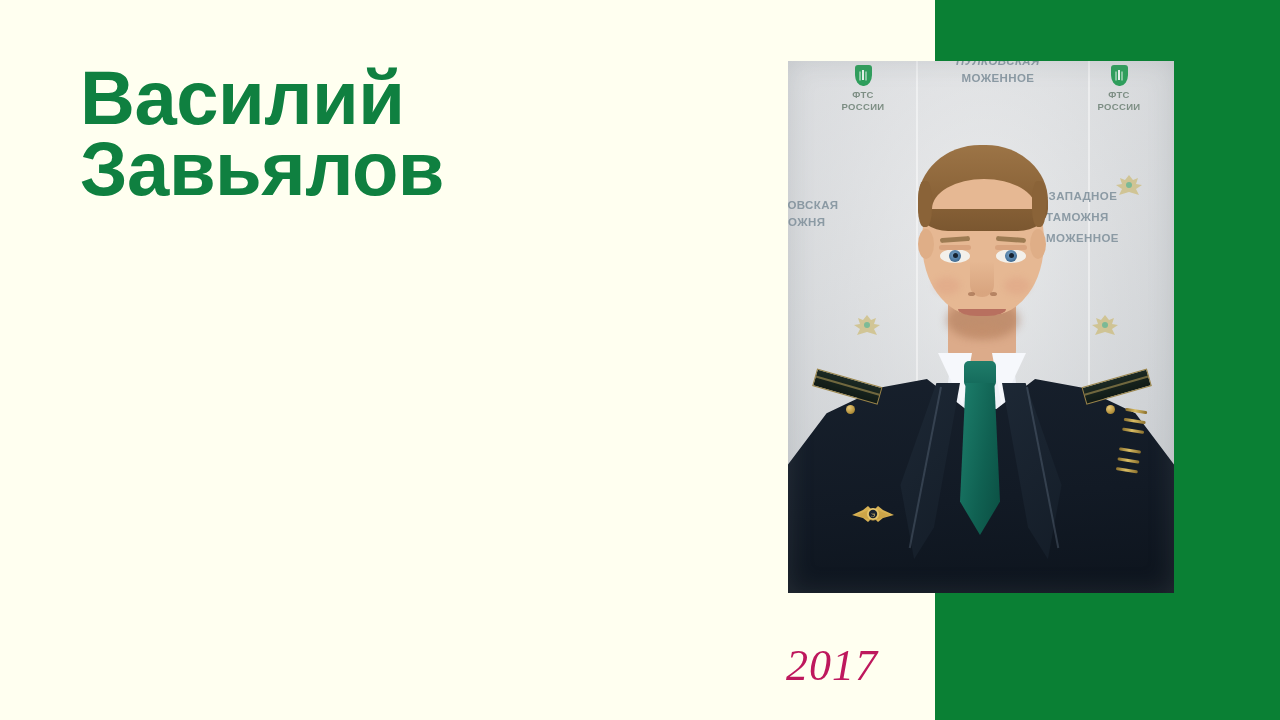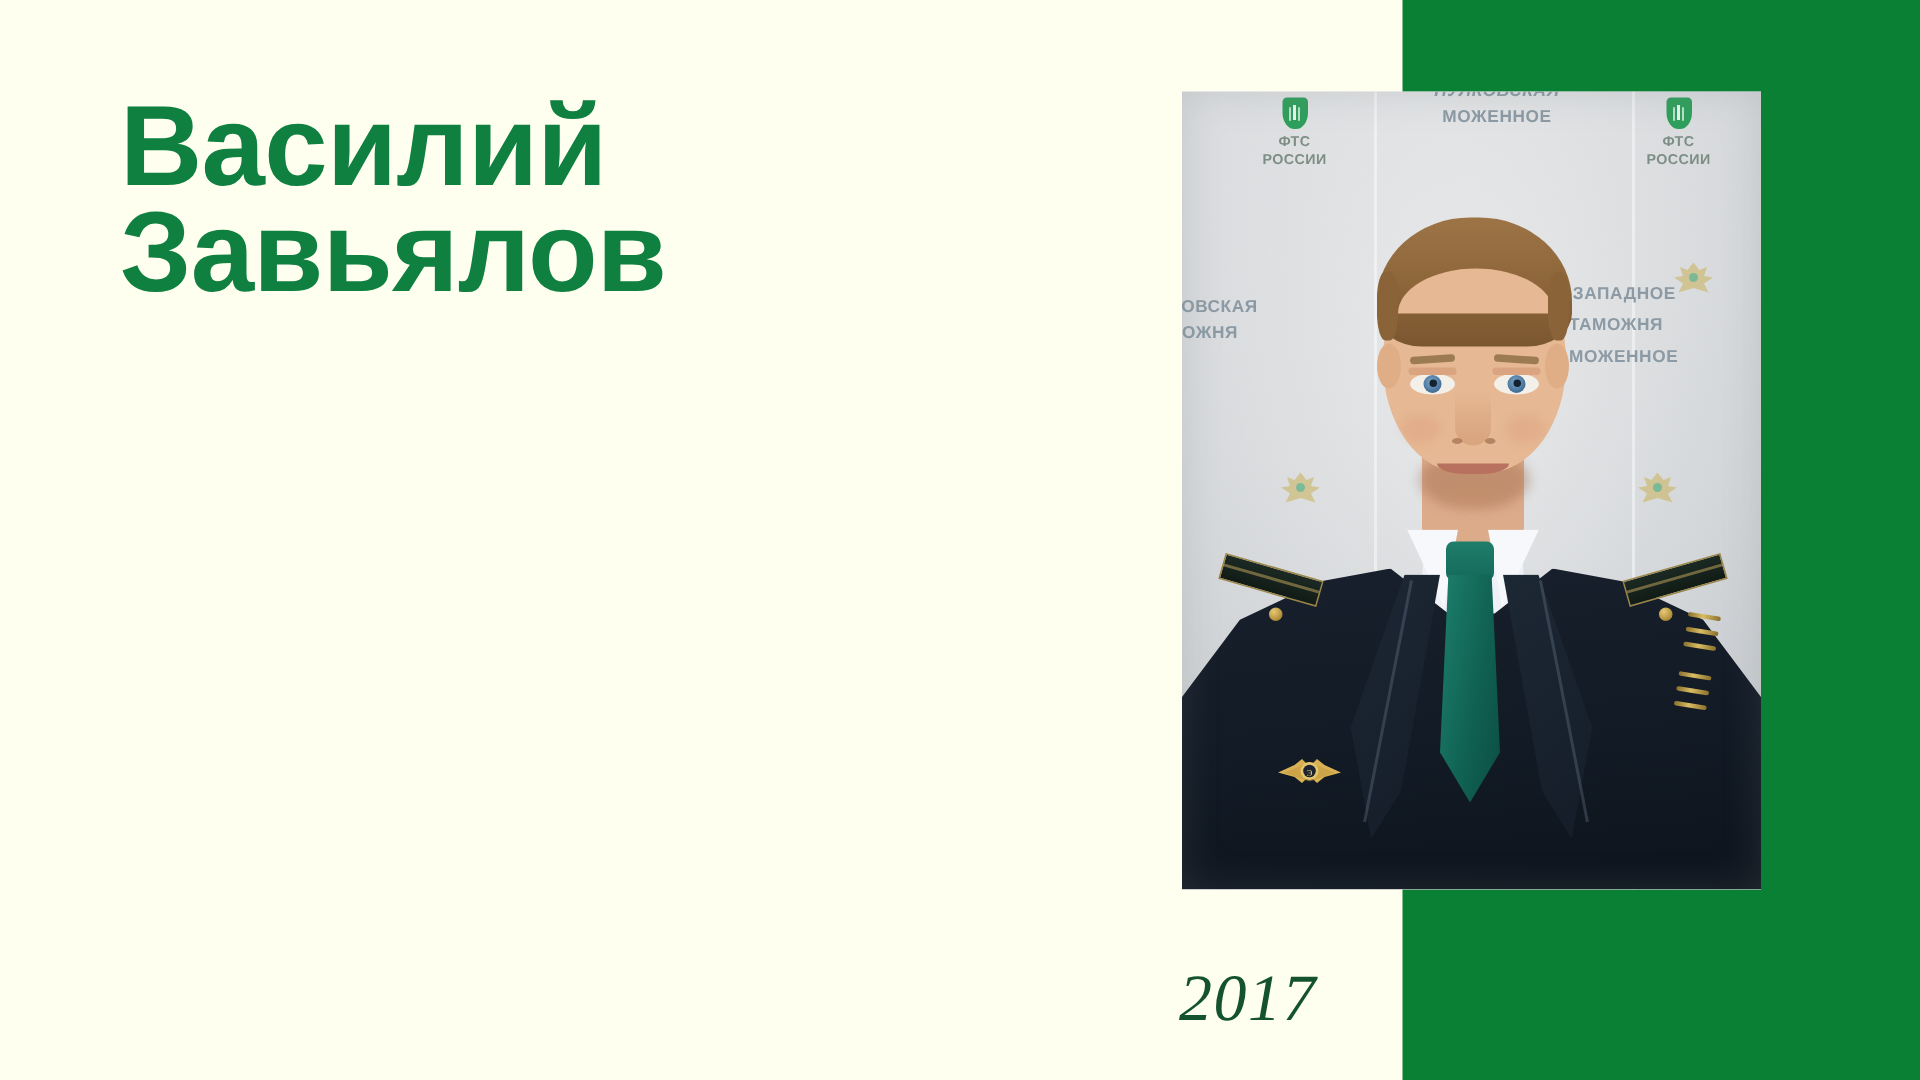--- a/index.html
+++ b/index.html
@@ -65,21 +65,21 @@
   .par-gap { height: 35px; }
 
   
   #year-label {
     position: absolute;
     left: 786px;
     top: 640px;
     font-family: "Liberation Serif", "DejaVu Serif", serif;
     font-style: italic;
     font-size: 44px;
-    color: #14532d;
+    color: #be185d;
     letter-spacing: 1px;
   }
 
   
   #photo {
     position: absolute;
     left: 788px;
     top: 61px;
     width: 386px;
     height: 532px;

